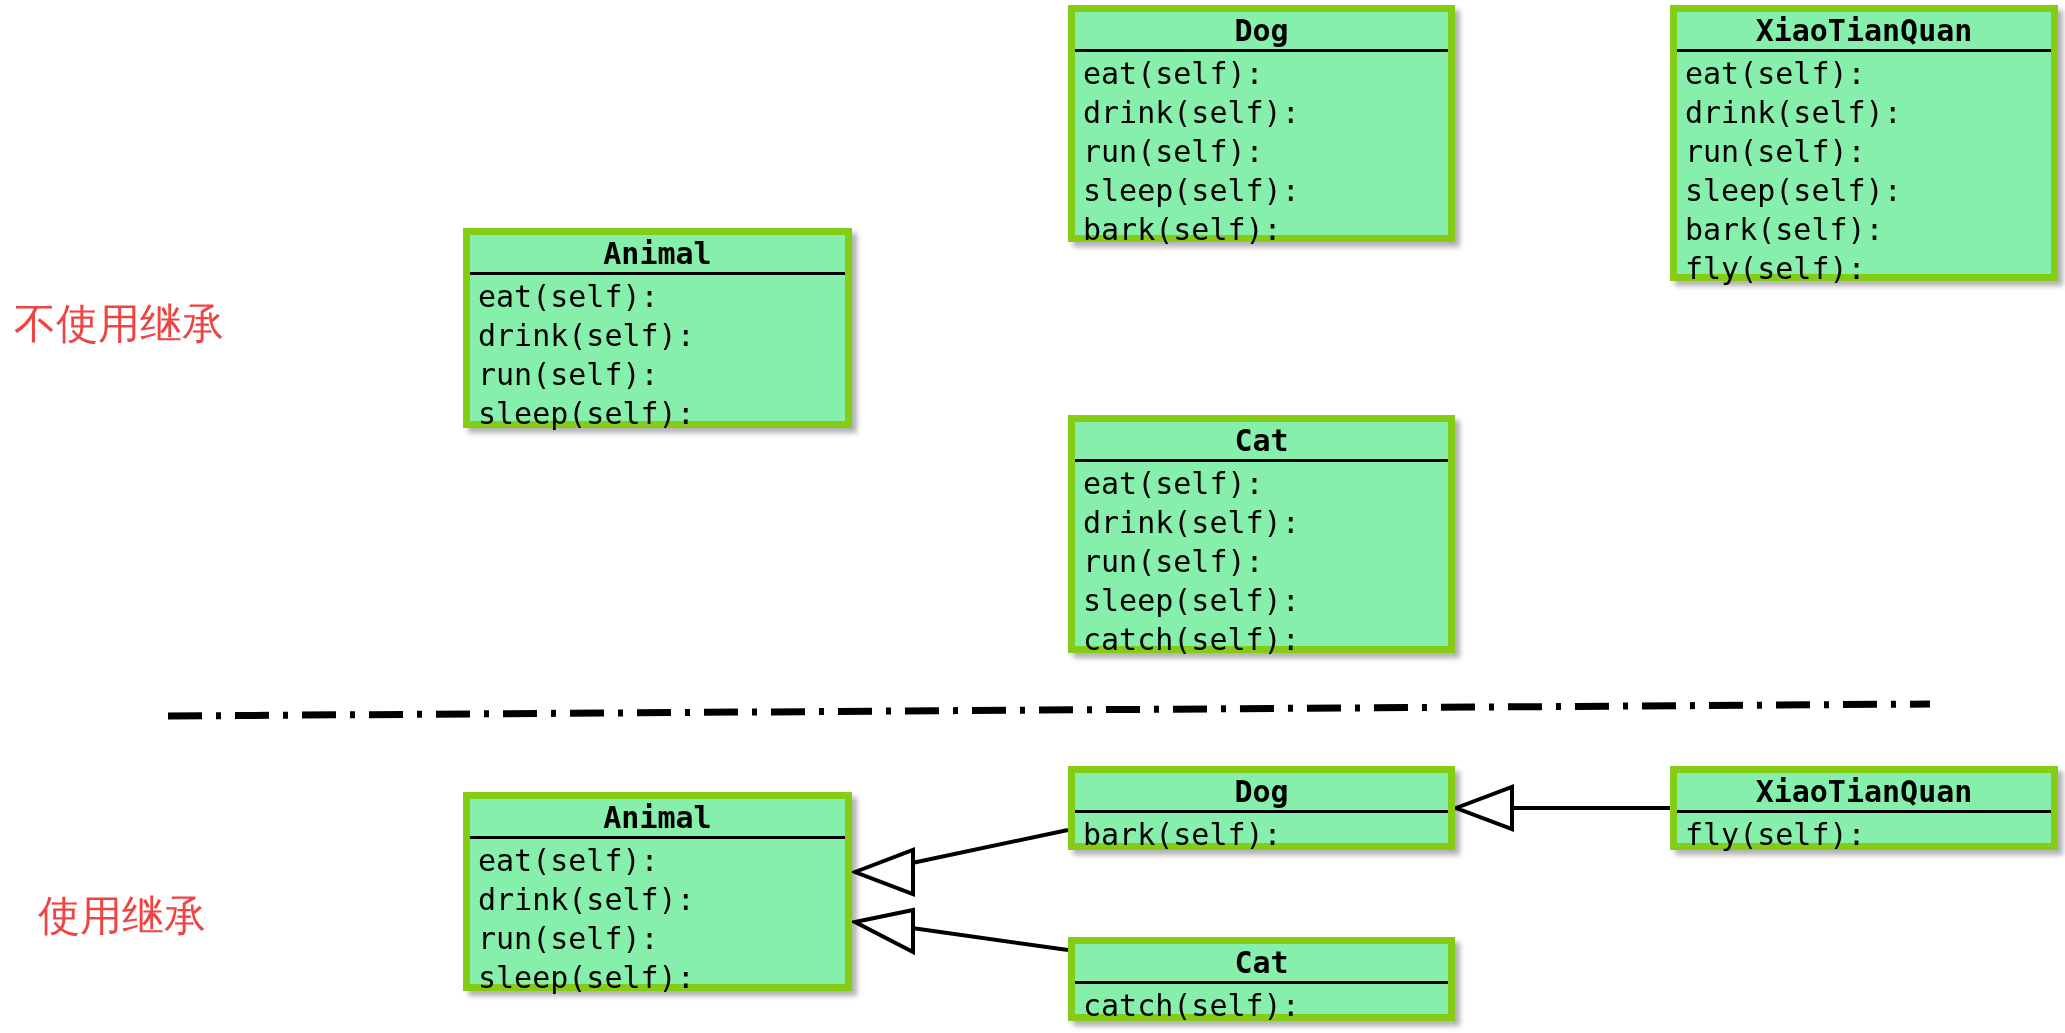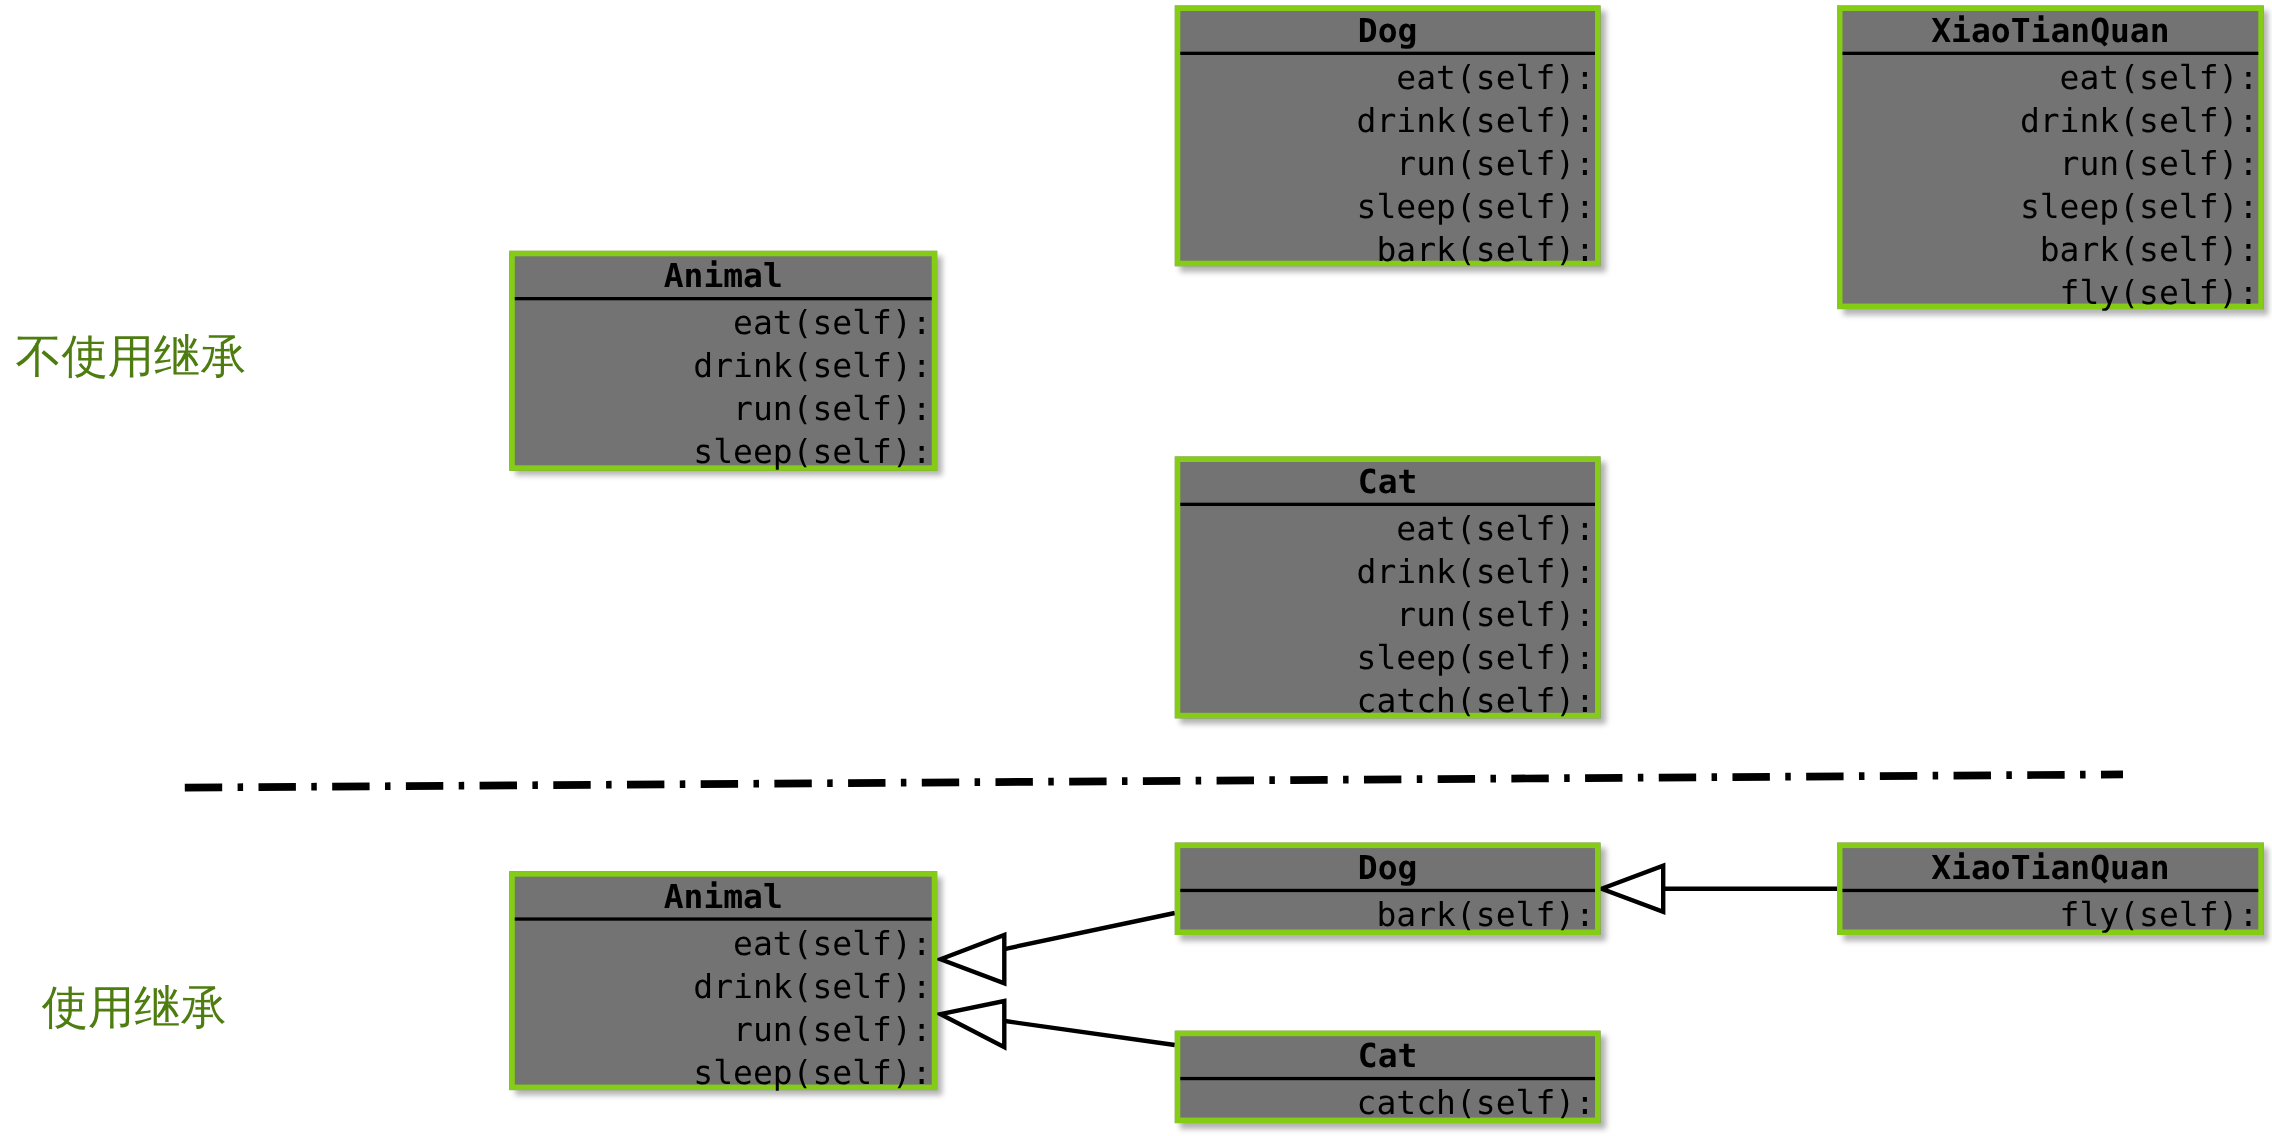--- a/index.html
+++ b/index.html
@@ -18,22 +18,22 @@
     position: absolute;
     left: 0;
     top: 0;
     width: 2065px;
     height: 1033px;
   }
   
   .uml-box {
     position: absolute;
     box-sizing: border-box;
-    background: #737373;
-    border: 5px solid #84cc16;
+    background: #86efac;
+    border: 7px solid #84cc16;
     box-shadow: 5px 5px 5px rgba(0,0,0,0.30);
     z-index: 5;
   }
   .uml-title {
     box-sizing: border-box;
     width: 100%;
     text-align: center;
     font-family: "DejaVu Sans Mono", "Liberation Mono", monospace;
     font-weight: bold;
     font-size: 30px;
@@ -41,36 +41,35 @@
     height: 40px;
     color: #000000;
     border-bottom: 3px solid #000000;
     letter-spacing: 0px;
     white-space: nowrap;
     overflow: hidden;
   }
   .uml-methods {
     box-sizing: border-box;
     padding: 2px 0 4px 8px;
-    text-align: right;
   }
   .uml-method {
     font-family: "DejaVu Sans Mono", "Liberation Mono", monospace;
     font-size: 30px;
     line-height: 39px;
     color: #000000;
     white-space: nowrap;
   }
   
   .section-label {
     position: absolute;
     font-family: "DejaVu Sans", "Liberation Sans", sans-serif;
     font-size: 42px;
     line-height: 48px;
-    color: #4d7c0f;
+    color: #ef4444;
     white-space: nowrap;
     z-index: 6;
   }
   
   #connectors {
     position: absolute;
     left: 0;
     top: 0;
     width: 2065px;
     height: 1033px;

